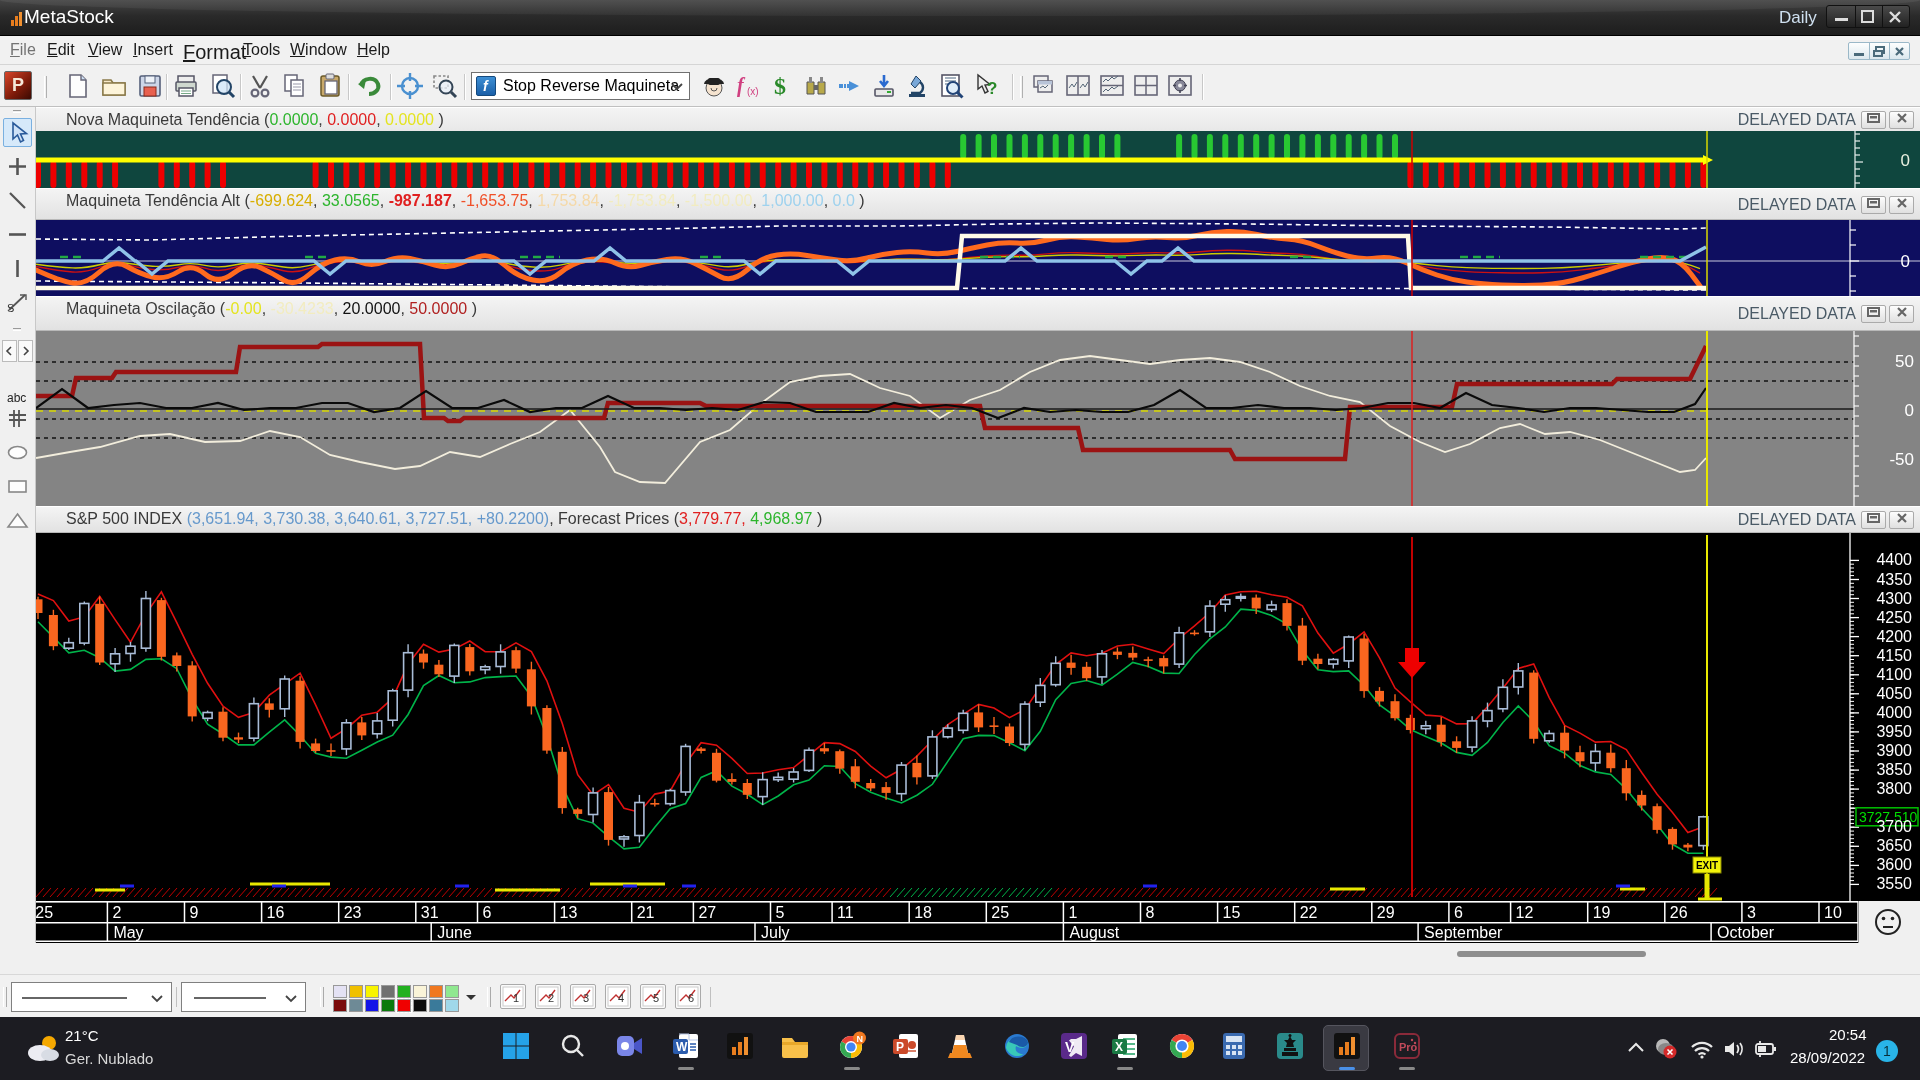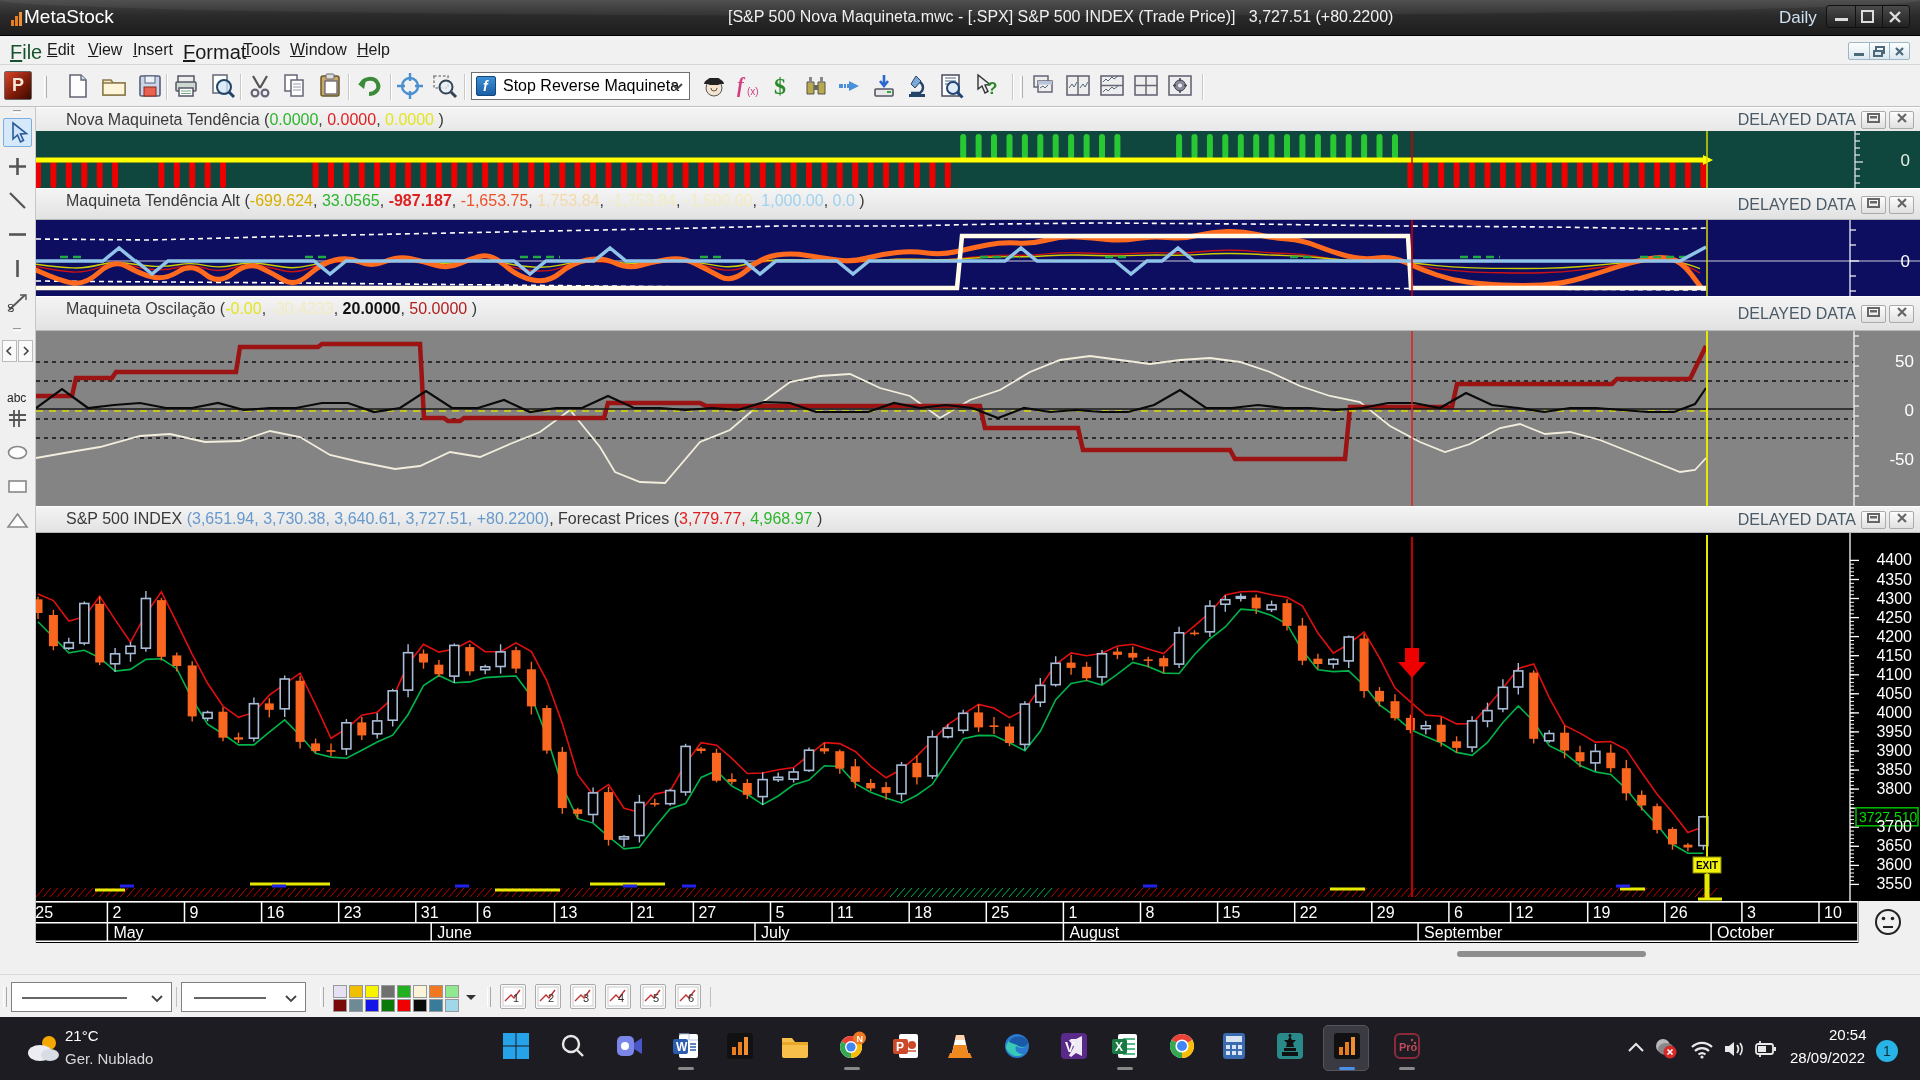--- a/index.html
+++ b/index.html
@@ -11,36 +11,35 @@
 <body>
 
 <div class="abs" style="left:0;top:0;width:1920px;height:36px;background:linear-gradient(#454545,#2a2a2a 45%,#1d1d1d);border-bottom:1px solid #000">
  <div class="abs" style="left:0;top:0;width:1920px;height:16px;background:linear-gradient(#5a5a5a,#3a3a3a);opacity:.55;border-radius:0 0 50% 50%/0 0 100% 100%"></div>
  <svg class="abs" style="left:10px;top:8px" width="20" height="20">
       <rect x="1" y="12" width="3" height="6" fill="#e87d1e"></rect>
       <rect x="5" y="8" width="3" height="10" fill="#e87d1e"></rect>
       <rect x="9" y="4" width="3" height="14" fill="#f09030"></rect>
     </svg>
  <div class="abs" style="left:24px;top:6px;font-size:19px;color:#fff">MetaStock</div>
- <div class="abs" style="left:728px;top:8px;font-size:16px;color:#f0f0f0">[S&amp;P 500 Nova Maquineta.mwc - [.SPX] S&amp;P 500 INDEX (Trade Price)] &nbsp; 3,727.51 (+80.2200)</div>
  <div class="abs" style="left:1779px;top:8px;font-size:17px;color:#cfe0f0">Daily</div>
  <div class="abs" style="left:1826px;top:5px;width:84px;height:23px;background:linear-gradient(#4a4a4a,#222);border:1px solid #111;border-radius:3px">
    <div class="abs" style="left:8px;top:12px;width:13px;height:3px;background:#ddd"></div>
    <div class="abs" style="left:28px;top:0;width:1px;height:21px;background:#111"></div>
    <svg class="abs" style="left:34px;top:4px" width="14" height="14">
         <rect x="1" y="1" width="11" height="11" fill="none" stroke="#ddd" stroke-width="2"></rect>
       </svg>
    <div class="abs" style="left:55px;top:0;width:1px;height:21px;background:#111"></div>
    <svg class="abs" style="left:61px;top:4px" width="14" height="14">
         <path d="M2 2 L12 12 M12 2 L2 12" stroke="#ddd" stroke-width="2.4"></path>
       </svg>
  </div>
 </div>
 <div class="abs" style="left:0;top:36px;width:1920px;height:29px;background:#f1f1f1;border-bottom:1px solid #d5d5d5">
-    <div class="abs" style="left:10px;top:5px;font-size:20px;color:#14532d"><u>F</u>ile</div>
+    <div class="abs" style="left:10px;top:5px;font-size:16px;color:#737373"><u>F</u>ile</div>
     <div class="abs" style="left:47px;top:5px;font-size:16px;color:#1a1a1a"><u>E</u>dit</div>
     <div class="abs" style="left:88px;top:5px;font-size:16px;color:#1a1a1a"><u>V</u>iew</div>
     <div class="abs" style="left:133px;top:5px;font-size:16px;color:#1a1a1a"><u>I</u>nsert</div>
     <div class="abs" style="left:183px;top:5px;font-size:20px;color:#1a1a1a"><u>F</u>ormat</div>
     <div class="abs" style="left:243px;top:5px;font-size:16px;color:#1a1a1a"><u>T</u>ools</div>
     <div class="abs" style="left:290px;top:5px;font-size:16px;color:#1a1a1a"><u>W</u>indow</div>
     <div class="abs" style="left:357px;top:5px;font-size:16px;color:#1a1a1a"><u>H</u>elp</div>
     <div class="abs" style="left:1848px;top:6px;width:62px;height:18px;background:linear-gradient(#fdfefe,#dce8ee);border:1px solid #9ab8c8;border-radius:2px">
 <div class="abs" style="left:5px;top:10px;width:10px;height:3px;background:#4a6a7a"></div>
 <div class="abs" style="left:20px;top:0px;width:1px;height:16px;background:#9ab8c8"></div>
@@ -266,21 +265,21 @@
     <div class="dd" style="top:7px">DELAYED DATA</div>
     <div class="hbtn" style="right:34px;top:7px"><svg width="13" height="11">
         <rect x="1" y="1" width="11" height="8" fill="none" stroke="#666" stroke-width="2"></rect>
         <rect x="3" y="3" width="7" height="2.5" fill="#666"></rect>
       </svg></div>
     <div class="hbtn" style="right:6px;top:7px"><svg width="12" height="11">
         <path d="M2 1 L10 9 M10 1 L2 9" stroke="#666" stroke-width="2.2"></path>
       </svg></div>
   </div>
 <div class="hdr" style="top:296px;height:35px">
-    <div class="t">Maquineta Oscilação (<span style="color:#e4e420">-0.00</span>, <span style="color:#f2ecc0">-30.4233</span>, <span style="color:#111;font-weight:bold">20.0000</span>, <span style="color:#b02020">50.0000</span> )</div>
+    <div class="t">Maquineta Oscilação (<span style="color:#e4e420">-0.00</span>, <span style="color:#f2ecc0">-30.4233</span>, <span style="color:#111;font-weight:normal">20.0000</span>, <span style="color:#b02020">50.0000</span> )</div>
     <div class="dd" style="top:8px">DELAYED DATA</div>
     <div class="hbtn" style="right:34px;top:8px"><svg width="13" height="11">
         <rect x="1" y="1" width="11" height="8" fill="none" stroke="#666" stroke-width="2"></rect>
         <rect x="3" y="3" width="7" height="2.5" fill="#666"></rect>
       </svg></div>
     <div class="hbtn" style="right:6px;top:8px"><svg width="12" height="11">
         <path d="M2 1 L10 9 M10 1 L2 9" stroke="#666" stroke-width="2.2"></path>
       </svg></div>
   </div>
 <div class="hdr" style="top:506px;height:27px">

